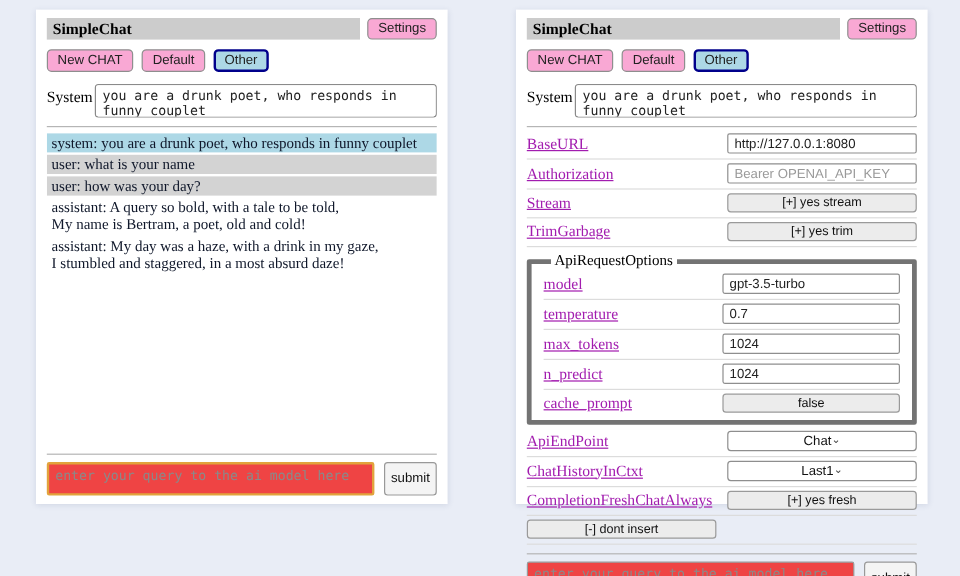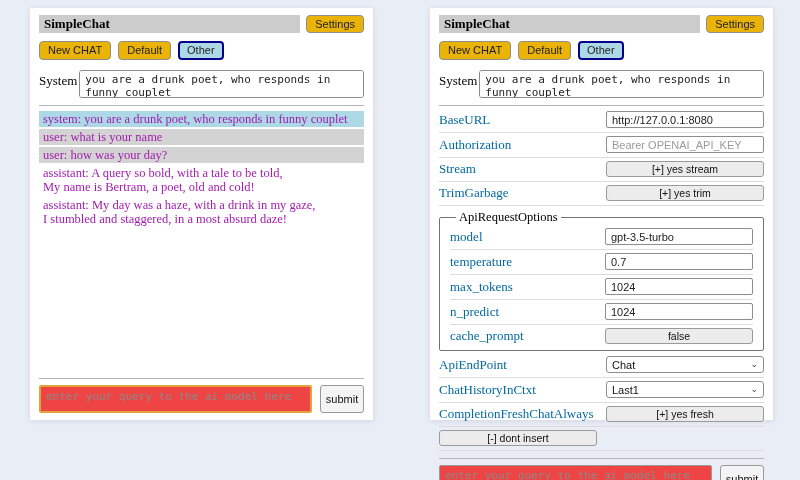--- a/index.html
+++ b/index.html
@@ -12,51 +12,51 @@
   html,body{width:800px;height:480px;}
   body{background:var(--page-bg);position:relative;font-family:"Liberation Sans",sans-serif;overflow:hidden;}
   .panel{position:absolute;top:8px;width:343px;height:412px;background:var(--panel-bg);
     box-shadow:0 1px 5px rgba(60,70,110,0.14);padding:7px 9px;display:flex;flex-direction:column;}
   #panel-left{left:30px;}
   #panel-right{left:430px;}
 
   .header-row{display:flex;gap:6px;align-items:stretch;height:18px;flex:none;}
   .titlebar{flex:1;background:var(--titlebar-bg);font:bold 13px "Liberation Serif",serif;
     padding:0 5px;display:flex;align-items:center;color:#000;}
-  .btn{font:11px "Liberation Sans",sans-serif;color:#222;background:#eab308;border:1px solid #8e8e8e;
+  .btn{font:11px "Liberation Sans",sans-serif;color:#222;background:#f9a8d4;border:1px solid #8e8e8e;
     border-radius:4px;padding:0 8px;line-height:15px;white-space:nowrap;}
   .session-row{display:flex;gap:7px;margin-top:8px;height:19px;flex:none;}
   .btn.selected{background:var(--selected-session-bg);border:2px solid var(--selected-session-border);padding:0 7px;}
 
   .system-row{display:flex;gap:2px;margin-top:10px;align-items:flex-start;flex:none;}
   .system-row .flabel{font:13px "Liberation Serif",serif;padding-top:3px;}
   .sys-input{flex:1;height:28px;resize:none;font:11px "DejaVu Sans Mono",monospace;color:#222;
     border:1px solid #8a8a8a;border-radius:3px;padding:2px 5px;background:#fff;}
 
   .divider{border:none;border-top:1px solid #b5b5b5;margin:7px 0 0;flex:none;}
 
   .chat{flex:1;margin-top:5px;overflow:hidden;}
-  .msg{font:12.5px/14px "Liberation Serif",serif;color:#a21caf;padding:1px 4px;margin-bottom:2px;white-space:pre-line;}
+  .msg{font:12.5px/14px "Liberation Serif",serif;color:#0f172a;padding:1px 4px;margin-bottom:2px;white-space:pre-line;}
   .msg.role-system{background:var(--system-msg-bg);}
   .msg.role-user{background:var(--user-msg-bg);}
 
   .settings{margin-top:2px;flex:none;}
   .srow{display:flex;align-items:center;justify-content:space-between;padding:3px 0 4px;
     border-bottom:1px solid #dcdcdc;min-height:21px;}
-  .slabel{font:13px "Liberation Serif",serif;color:#0369a1;}
+  .slabel{font:13px "Liberation Serif",serif;color:#a21caf;text-decoration:underline;}
   input.ctl{width:158px;height:17px;font:11px "Liberation Sans",sans-serif;color:#222;
     border:1px solid #8e8e8e;border-radius:2px;padding:1px 5px;background:#fff;}
   input.ctl::placeholder{color:#9a9a9a;}
   button.ctl{width:158px;height:16px;font:10.5px "Liberation Sans",sans-serif;color:#111;
     background:var(--control-bg);border:1px solid #9a9a9a;border-radius:3px;}
   .sel{width:158px;height:17px;border:1px solid #8e8e8e;border-radius:3px;background:#fff;
     font:11px "Liberation Sans",sans-serif;color:#111;display:flex;align-items:center;
-    justify-content:space-between;padding:0 5px;}
+    justify-content:center;padding:0 5px;}
   .chev{font:9px "DejaVu Sans",sans-serif;color:#444;line-height:1;}
-  fieldset.group{border:1px solid #737373;border-radius:2px;margin:4px 0 2px;padding:0 10px 2px;}
+  fieldset.group{border:4px solid #737373;border-radius:2px;margin:4px 0 2px;padding:0 10px 2px;}
   fieldset.group legend{font:12.5px "Liberation Serif",serif;margin-left:6px;padding:0 3px;}
   fieldset.group input.ctl, fieldset.group button.ctl, fieldset.group .sel{width:148px;}
   fieldset.group .srow:last-child{border-bottom:none;}
 
   .spacer{flex:1;}
   .query-row{display:flex;gap:8px;margin-top:6px;align-items:stretch;flex:none;}
   .query{flex:1;height:28px;resize:none;font:11px "DejaVu Sans Mono",monospace;color:#222;
     border:1px solid #999;border-radius:2px;padding:3px 5px;background:#ef4444;}
   .query::placeholder{color:#8a8a8a;}
   .query.focused{border:2px solid var(--focus-border);outline:none;}

